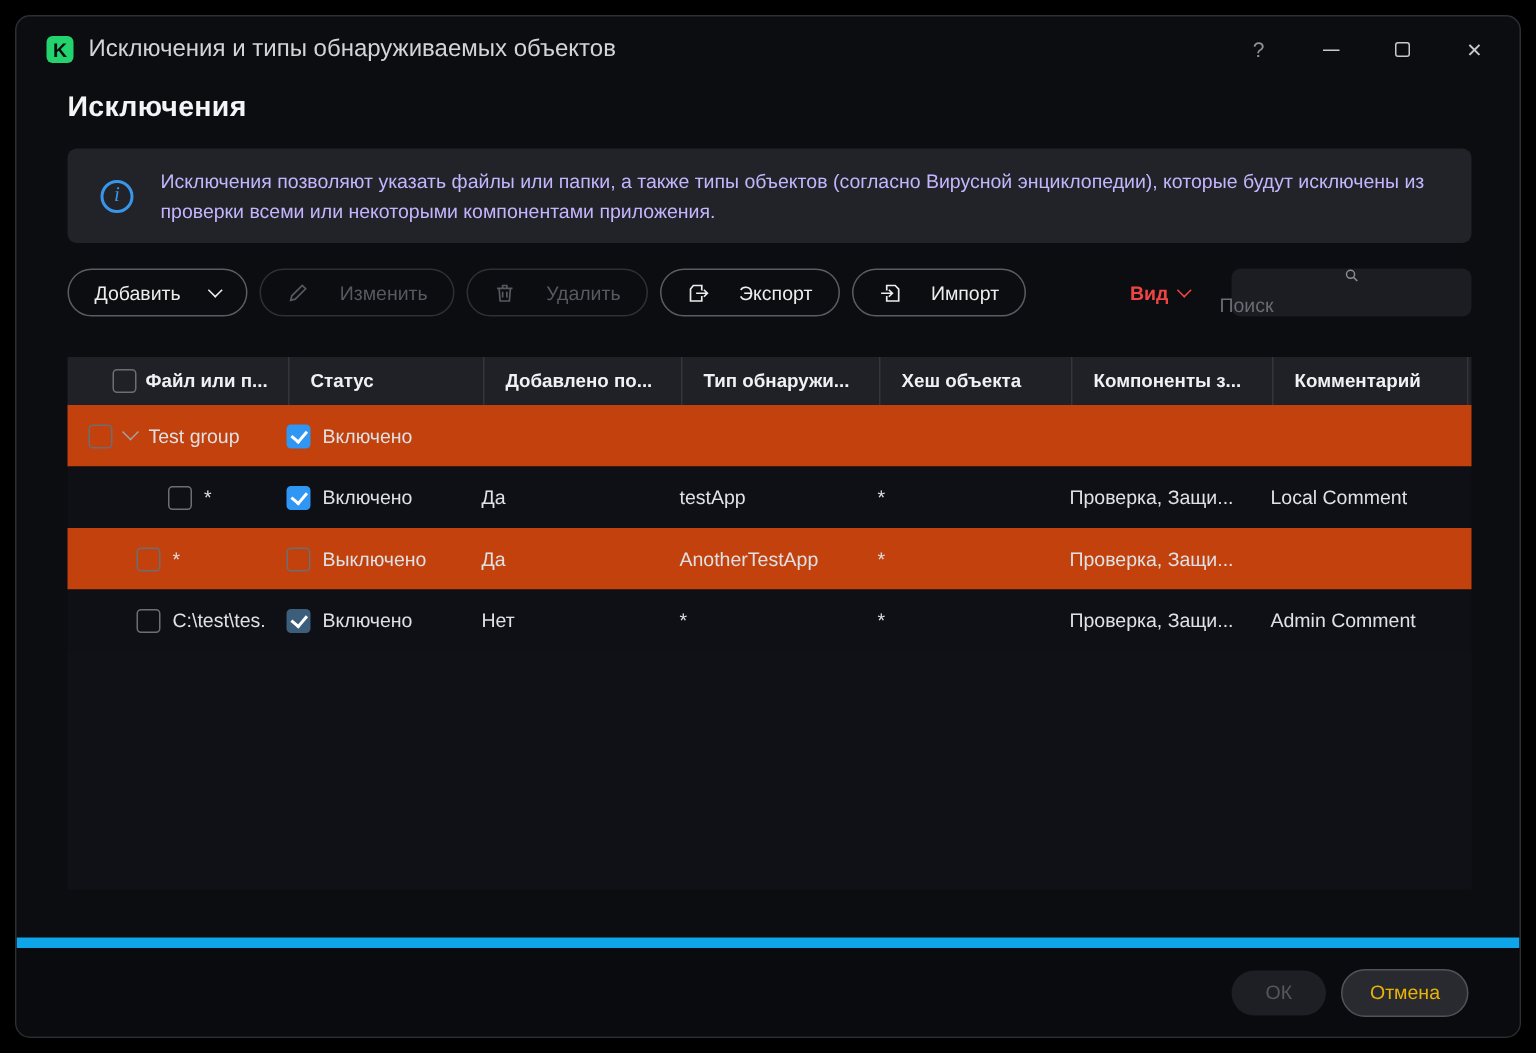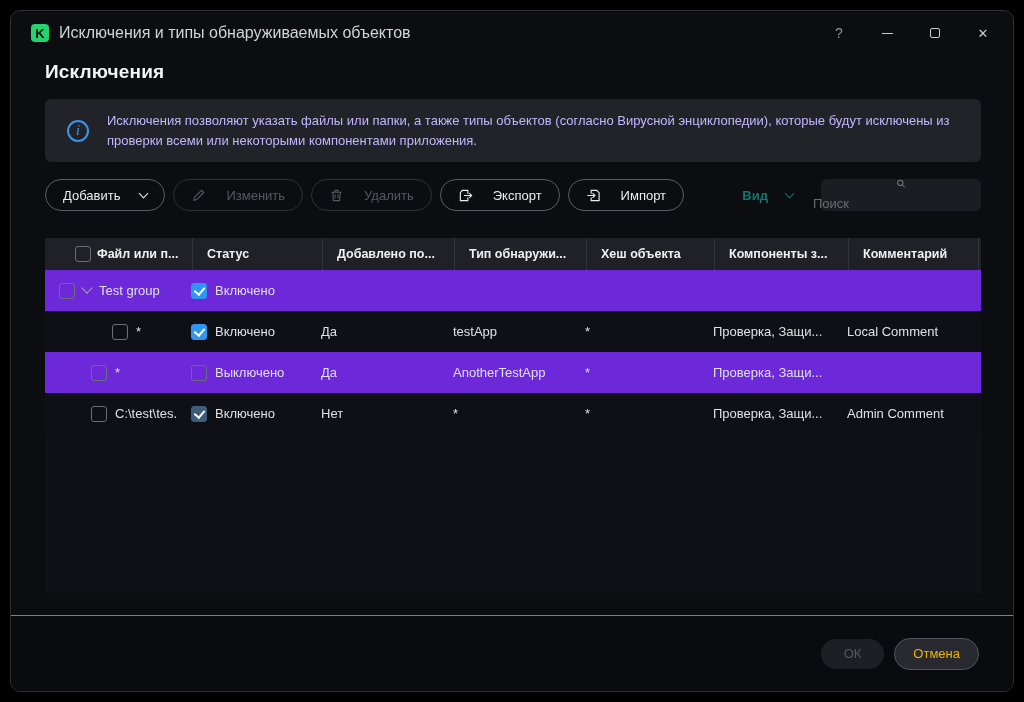--- a/index.html
+++ b/index.html
@@ -30,55 +30,55 @@
   .info-text { font-size:13px; color:#c4b5fd; line-height:1.5; }
 
   
   .toolbar { margin:16px 34px 0; width:936px; display:flex; align-items:center; gap:8px; height:34px; }
   .btn { height:32px; padding:0 17px; border:1px solid #5a5d63; border-radius:17px; background:transparent;
          color:#eceded; font-size:13px; display:inline-flex; align-items:center; gap:20px; white-space:nowrap; }
   .btn.disabled { border-color:#2e3036; color:#565961; }
   .btn svg { flex-shrink:0; }
   .chev { display:inline-block; width:7px; height:7px; border-right:1.6px solid currentColor;
           border-bottom:1.6px solid currentColor; transform:rotate(45deg); margin-top:-4px; }
-  .view-link { margin-left:auto; margin-right:20px; color:#0f766e; font-size:13px; font-weight:bold;
-               display:inline-flex; align-items:center; gap:18px; cursor:default;text-align:right; }
+  .view-link { margin-left:auto; margin-right:20px; color:#ef4444; font-size:13px; font-weight:bold;
+               display:inline-flex; align-items:center; gap:7px; cursor:default;text-align:right; }
   .search { width:160px; height:32px; background:#1b1d22; border-radius:6px; display:flex;
             align-items:center; gap:8px; padding:0 11px;flex-direction:column; }
   .search input { flex:1; min-width:0; background:transparent; border:none; outline:none;
                   color:#d5d6d9; font-size:13px; font-family:"Liberation Sans", sans-serif; }
   .search input::placeholder { color:#696c72; }
 
   
   .table { margin:26px 34px 0; width:936px; }
   .grid-row { display:grid; grid-template-columns:132px 130px 132px 132px 128px 134px 130px 18px; }
   .thead { background:#1f2127; height:32px;padding-left:16px; }
   .th { display:flex; align-items:center; gap:6px; padding:0 6px 0 14px; font-size:12.5px; font-weight:bold;
         color:#f0f1f3; border-right:1px solid #32353b; overflow:hidden; white-space:nowrap; }
   .th:last-child, .th.spacer { border-right:none; }
   .row { height:41px; }
-  .stripe-a { background:#6d28d9;text-align:center; }
+  .stripe-a { background:#c2410c;text-align:center; }
   .stripe-b { background:#0f1015; }
   .td { display:flex; align-items:center; gap:8px; padding:0 6px 0 14px; font-size:13px; color:#e0e1e4;
         overflow:hidden; white-space:nowrap; }
   .indent-1 { width:24px; flex-shrink:0; }
   .indent-2 { width:45px; flex-shrink:0; }
   .filler { height:159px; background:#101116; }
 
   .checkbox { width:16px; height:16px; border:1.5px solid #6b6e75; border-radius:3px; position:relative;
               flex-shrink:0; background:transparent; cursor:default; }
   .checkbox.checked { background:#2f96f3; border-color:#2f96f3; }
   .checkbox.checked::after { content:""; position:absolute; left:4px; top:1px; width:5px; height:8px;
               border-right:2px solid #fff; border-bottom:2px solid #fff; transform:rotate(40deg); }
   .checkbox.checked.muted { background:#3d5e7a; border-color:#3d5e7a; }
   .expand-chevron { display:inline-block; width:8px; height:8px; border-right:1.6px solid #a0a3a8;
               border-bottom:1.6px solid #a0a3a8; transform:rotate(45deg); margin-top:-5px; flex-shrink:0; }
 
   
-  .footer { position:absolute; left:0; right:0; bottom:0; height:76px; border-top:1px solid #0ea5e9;
+  .footer { position:absolute; left:0; right:0; bottom:0; height:66px; border-top:7px solid #0ea5e9;
             background:#0a0b0e; display:flex; align-items:center; justify-content:flex-end; gap:10px;
             padding:0 34px; }
   .btn-ok { height:30px; padding:0 23px; border:none; border-radius:16px; background:#1d1f24;
             color:#54575d; font-size:13px; }
   .btn-cancel { height:32px; padding:0 18px; border:1px solid #505359; border-radius:16px;
             background:#282a2f; color:#eab308; font-size:13px; }
 </style>
 </head>
 <body>
 

